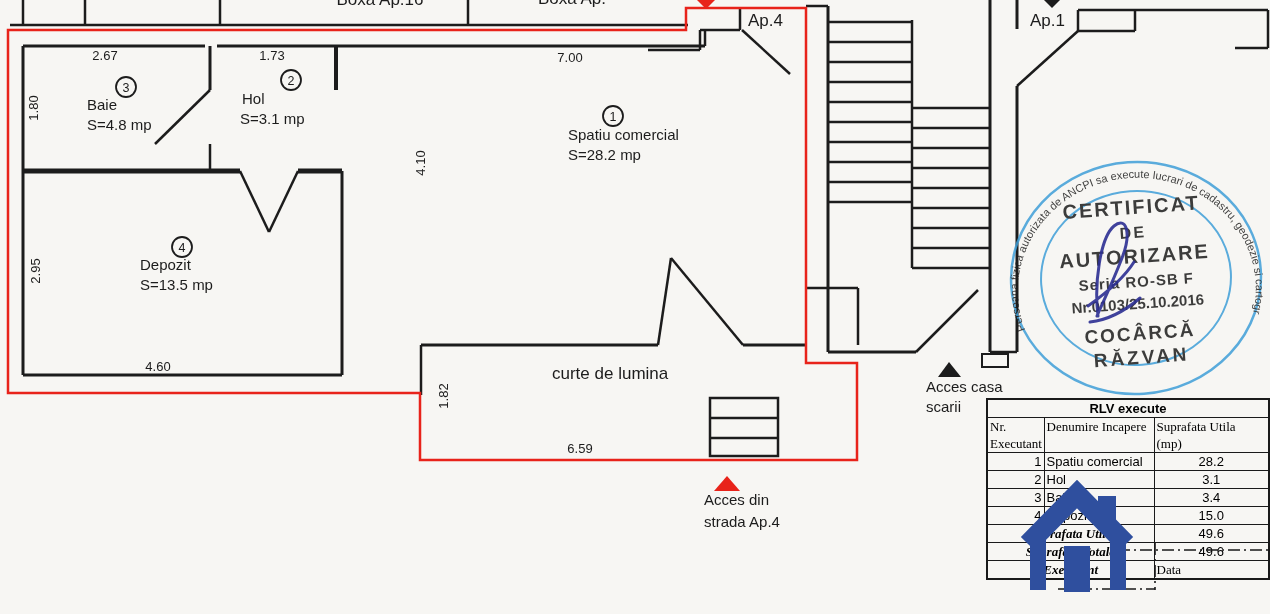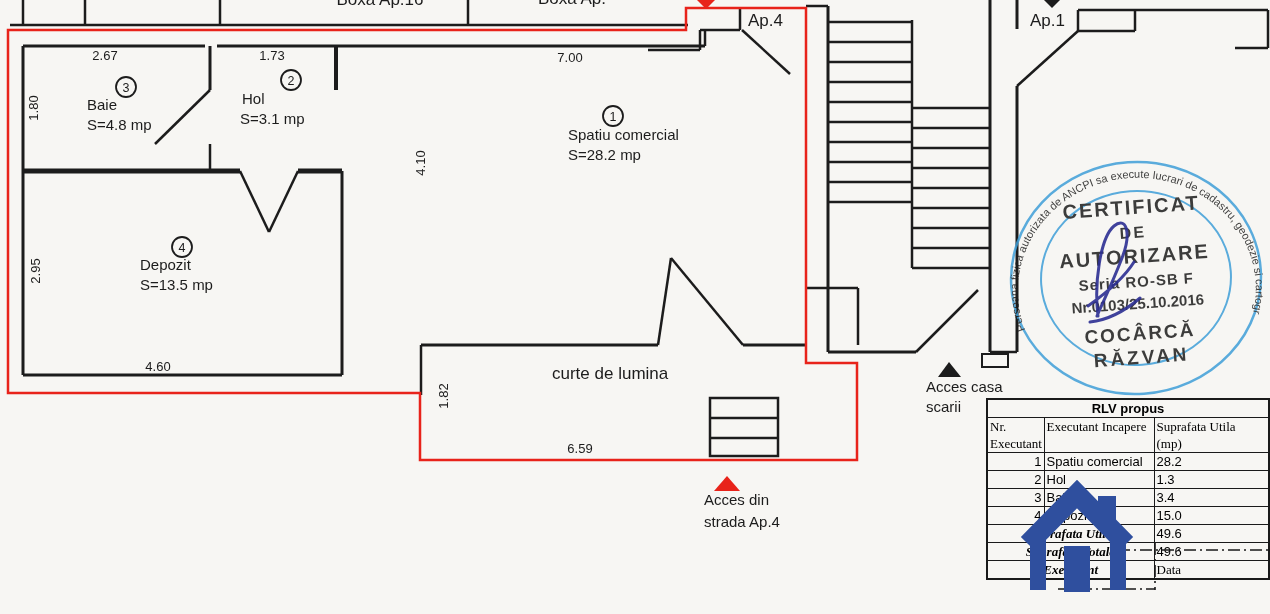--- a/index.html
+++ b/index.html
@@ -19,21 +19,21 @@
   .rlv-wrap{position:absolute;left:986px;top:398px;width:282px;z-index:2;}
   table.rlv{border-collapse:collapse;width:282px;table-layout:fixed;
             background:transparent;}
   table.rlv td{border:1px solid #1a1a1a;padding:0 2px;height:17px;
                font-size:13px;overflow:hidden;white-space:nowrap;}
   table.rlv{border:2px solid #1a1a1a;}
   td.tt{font-weight:bold;text-align:center;font-family:"Liberation Sans",sans-serif;}
   td.hd{font-family:"Liberation Serif",serif;height:34px;vertical-align:top;}
   td.hd span{display:block;line-height:17px;}
   td.nrc{text-align:right;}
-  td.valc{text-align:left;}
+  td.valc{text-align:center;}
   td.tot{font-family:"Liberation Serif",serif;font-weight:bold;font-style:italic;
          text-align:center;}
   td.srf{font-family:"Liberation Serif",serif;margin-left:30px;}
   td.ctr{text-align:center;}
 </style>
 </head>
 <body>
 
 <div id="screen">
 
@@ -205,44 +205,44 @@
 
 <div class="rlv-wrap">
   <table class="rlv">
     <colgroup>
           <col style="width:57px">
           <col style="width:110px">
           <col style="width:115px">
         </colgroup>
     <tbody>
           <tr>
-            <td class="tt" colspan="3">RLV propus</td>
+            <td class="tt" colspan="3">RLV execute</td>
           </tr>
     <tr>
       <td class="hd">
         <span>Nr.</span>
         <span>Executant</span>
       </td>
       <td class="hd">
-        <span>Executant Incapere</span>
+        <span>Denumire Incapere</span>
       </td>
       <td class="hd">
         <span>Suprafata Utila</span>
         <span>(mp)</span>
       </td>
     </tr>
     <tr>
       <td class="nrc">1</td>
       <td>Spatiu comercial</td>
       <td class="valc">28.2</td>
     </tr>
     <tr>
       <td class="nrc">2</td>
       <td>Hol</td>
-      <td class="valc">1.3</td>
+      <td class="valc">3.1</td>
     </tr>
     <tr>
       <td class="nrc">3</td>
       <td>Baie</td>
       <td class="valc">3.4</td>
     </tr>
     <tr>
       <td class="nrc">4</td>
       <td>Depozit</td>
       <td class="valc">15.0</td>

